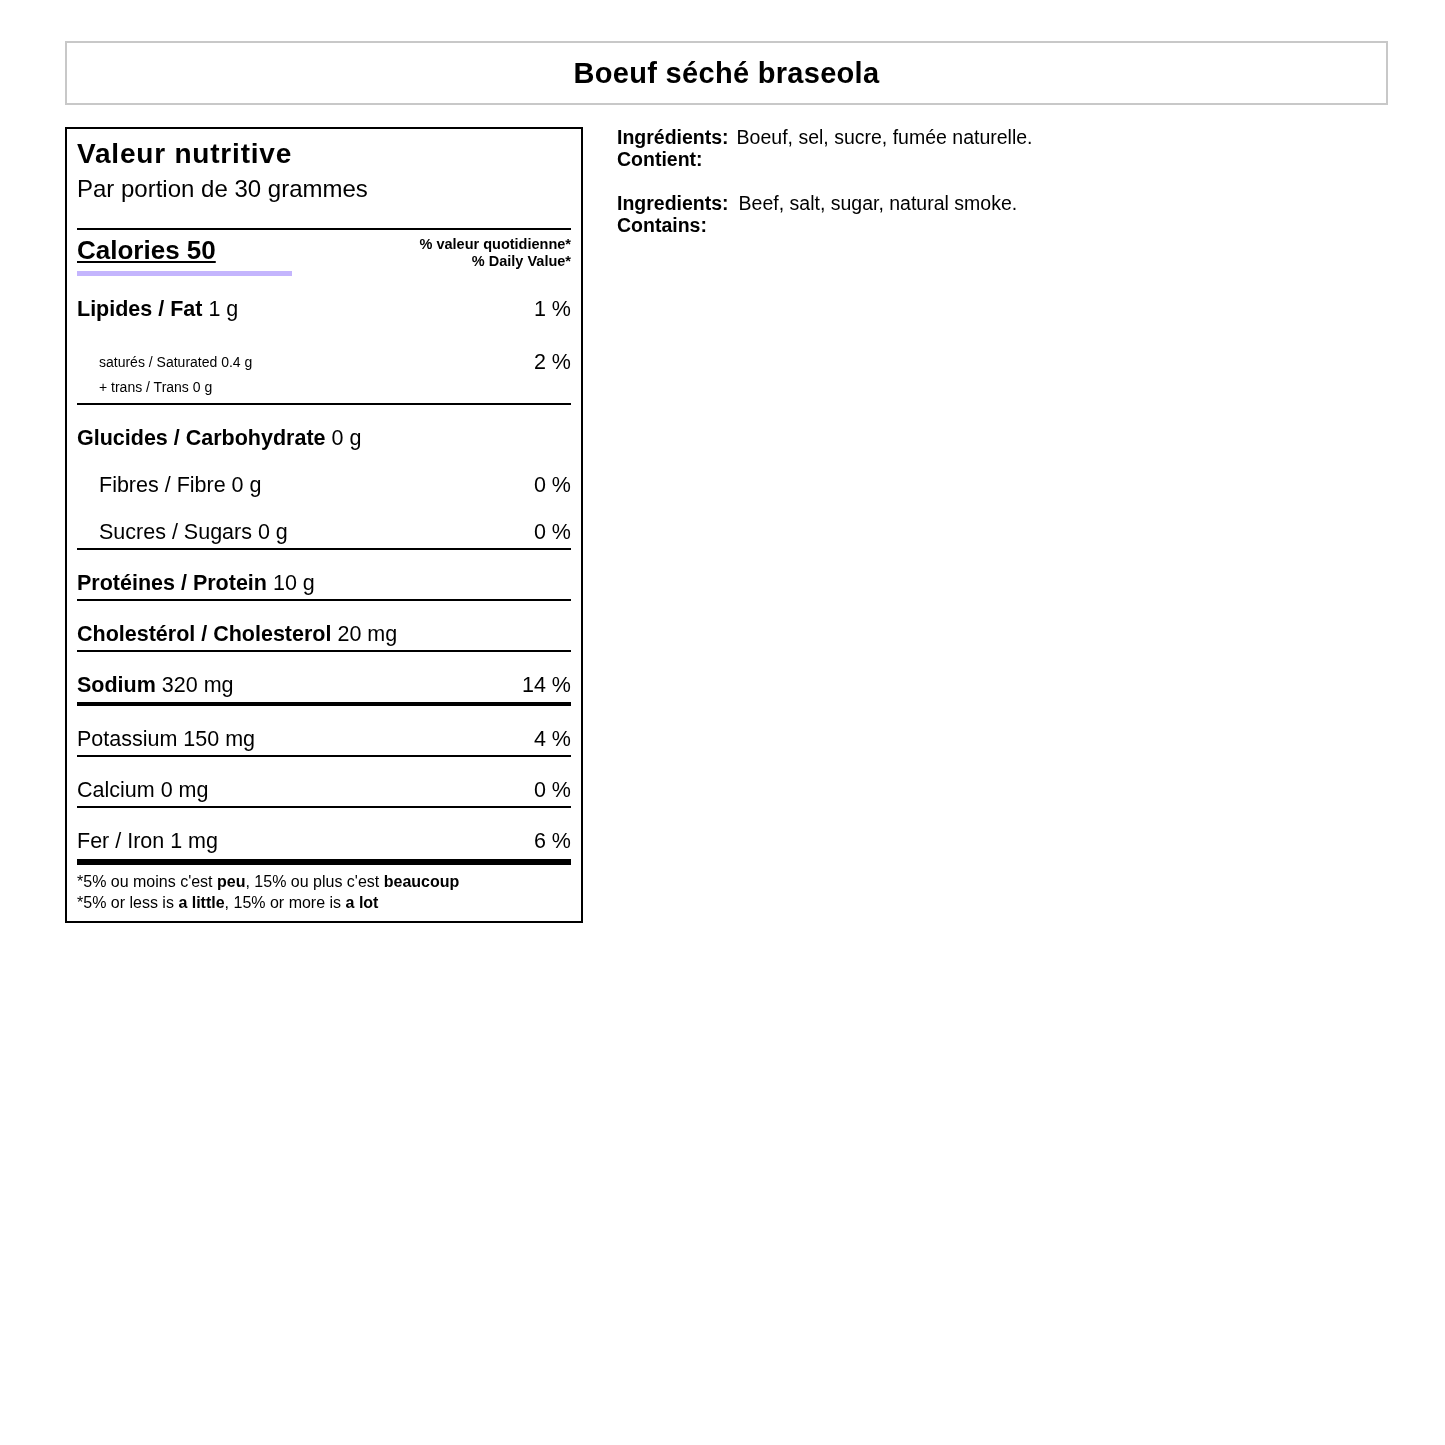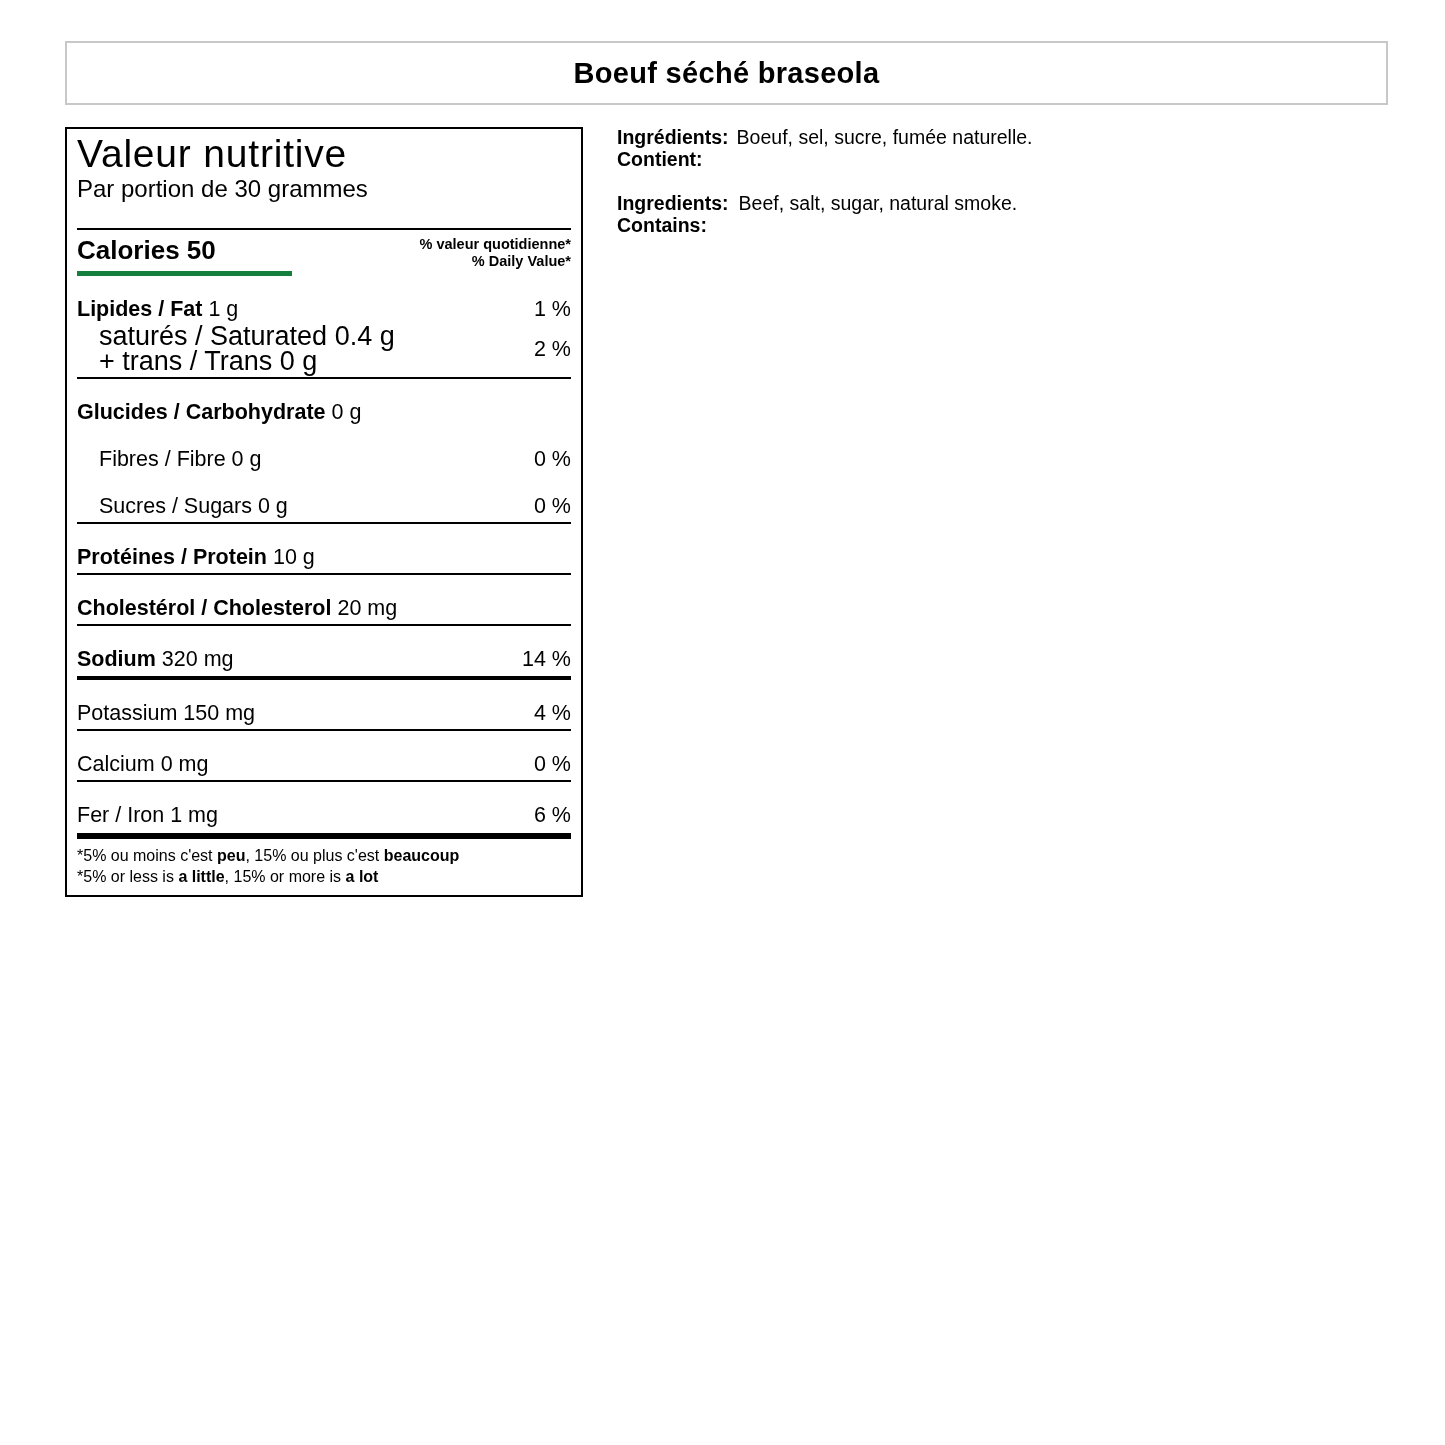--- a/index.html
+++ b/index.html
@@ -15,36 +15,36 @@
     border:2px solid #c8c8c8; box-sizing:border-box; background:#fff;
     display:flex; align-items:center; justify-content:center;
   }
   .title-box .title-text { font-weight:bold; font-size:29px; letter-spacing:0.3px; }
 
   .nft {
     position:absolute; left:65px; top:127px; width:518px;
     border:2px solid #000; box-sizing:border-box; background:#fff;
     padding:8px 10px 8px 10px;
   }
-  .nft-title { font-size:39px; font-weight:normal; line-height:33px; letter-spacing:0.8px; }
+  .nft-title { font-size:28px; font-weight:bold; line-height:33px; letter-spacing:0.8px; }
   .nft-serving { font-size:24px; line-height:30px; margin-top:4px; }
   .rule-top { border:none; border-top:2px solid #000; margin:24px 0 0 0; }
 
   .cal-row { display:flex; justify-content:space-between; align-items:flex-start; padding-top:5px; }
   .cal-label {
     font-size:26px; font-weight:bold; width:215px;
-    border-bottom:5px solid #15803d; padding-bottom:5px;
+    border-bottom:5px solid #c4b5fd; padding-bottom:5px;text-decoration:underline;
   }
   .dv-head { font-size:14.5px; font-weight:bold; text-align:right; line-height:17px; padding-top:1px; }
 
   .row { display:flex; justify-content:space-between; font-size:21.5px; line-height:25px; padding:1px 0;margin-top:20px; }
   .row .pct { text-align:right; white-space:nowrap; }
   .indent { padding-left:22px; }
   .sat-group { display:flex; justify-content:space-between; align-items:center; padding:1px 0; }
-  .sat-lines { font-size:27px; line-height:25px; }
+  .sat-lines { font-size:14px; line-height:25px;margin-top:26px; }
   .sat-pct { font-size:21.5px; }
   b { font-weight:bold; }
 
   .hr  { border:none; border-top:2px solid #000; margin:2px 0; }
   .hr4 { border:none; border-top:4px solid #000; margin:3px 0 2px 0; }
   .hr6 { border:none; border-top:6px solid #000; margin:4px 0 3px 0; }
 
   .footnote { font-size:16px; line-height:21px; padding-top:3px; }
 
   .ingredients {

